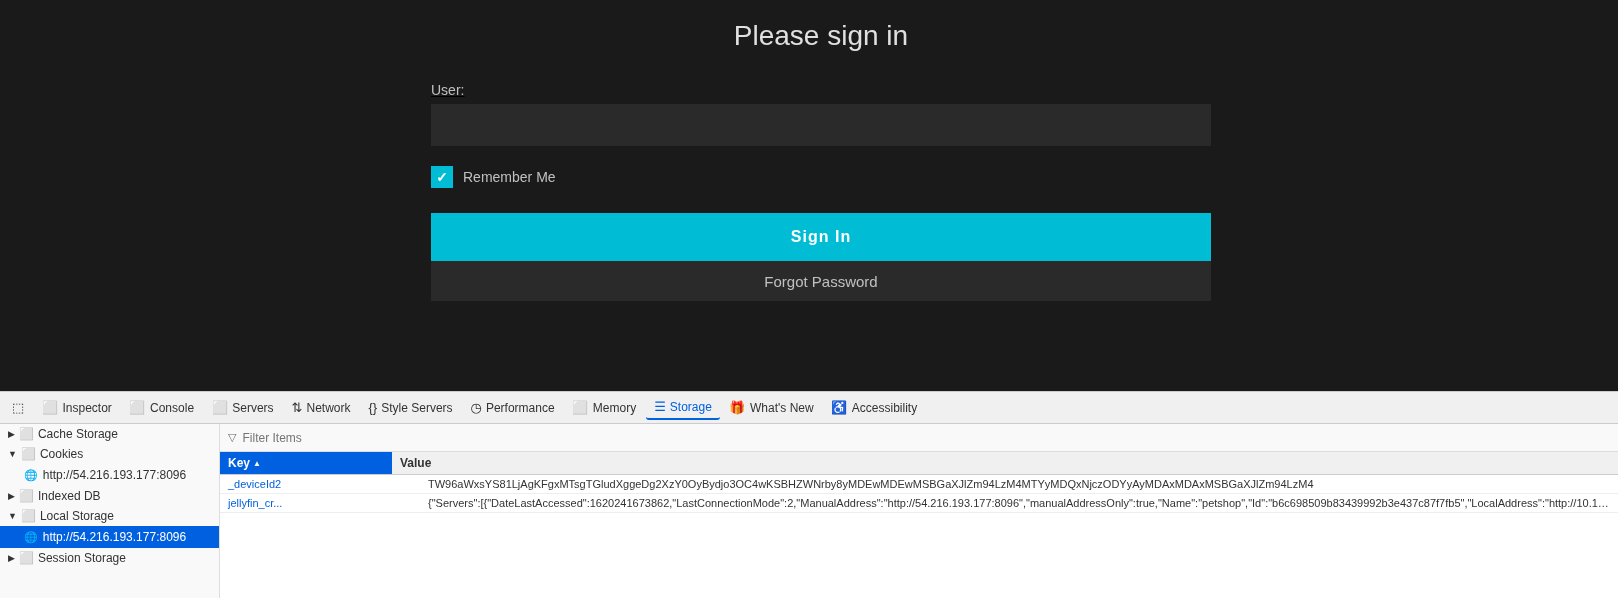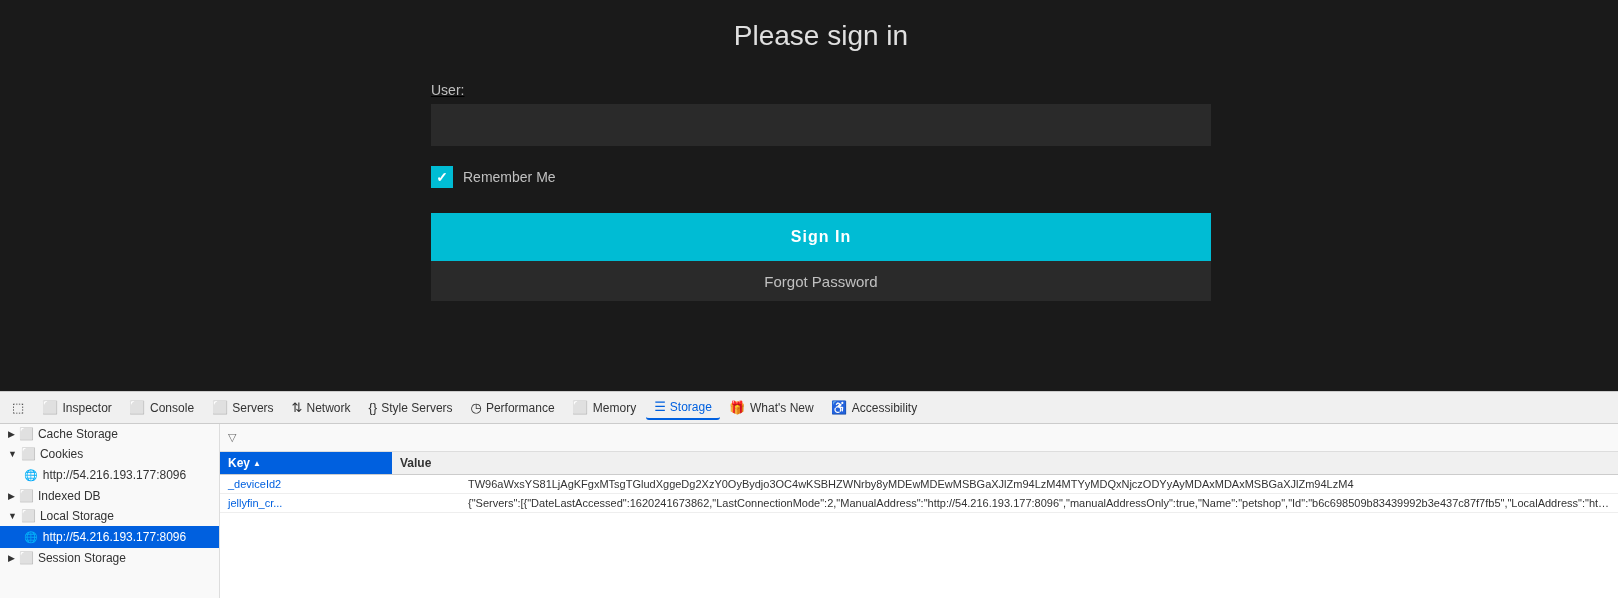--- a/index.html
+++ b/index.html
@@ -271,21 +271,20 @@
       width: 200px;
       flex-shrink: 0;
       color: #0060df;
       font-size: 11px;
     }
 
     .table-cell.value-col {
       flex: 1;
       color: #333;
       font-size: 11px;
-      margin-left: 40px;
     }
   </style>
 </head>
 <body>
 
 <div class="main-content">
   <h1 class="page-title">Please sign in</h1>
 
   <div class="form-container">
     <div class="form-group">
@@ -394,20 +393,21 @@
       <span class="collapse-arrow">▶</span>
       <span class="icon">⬜</span>
       <span>Session Storage</span>
     </div>
   </div>
 
   <div class="devtools-main">
 
     <div class="filter-bar">
       <span class="filter-icon">▽</span>
+      <input class="filter-input" type="text" placeholder="Filter Items" style="">
     </div>
 
     <div class="table-header">
       <div class="table-header-cell key-col">
         <span>Key</span>
         <span class="sort-arrow">▲</span>
       </div>
       <div class="table-header-cell">
         <span>Value</span>
       </div>

